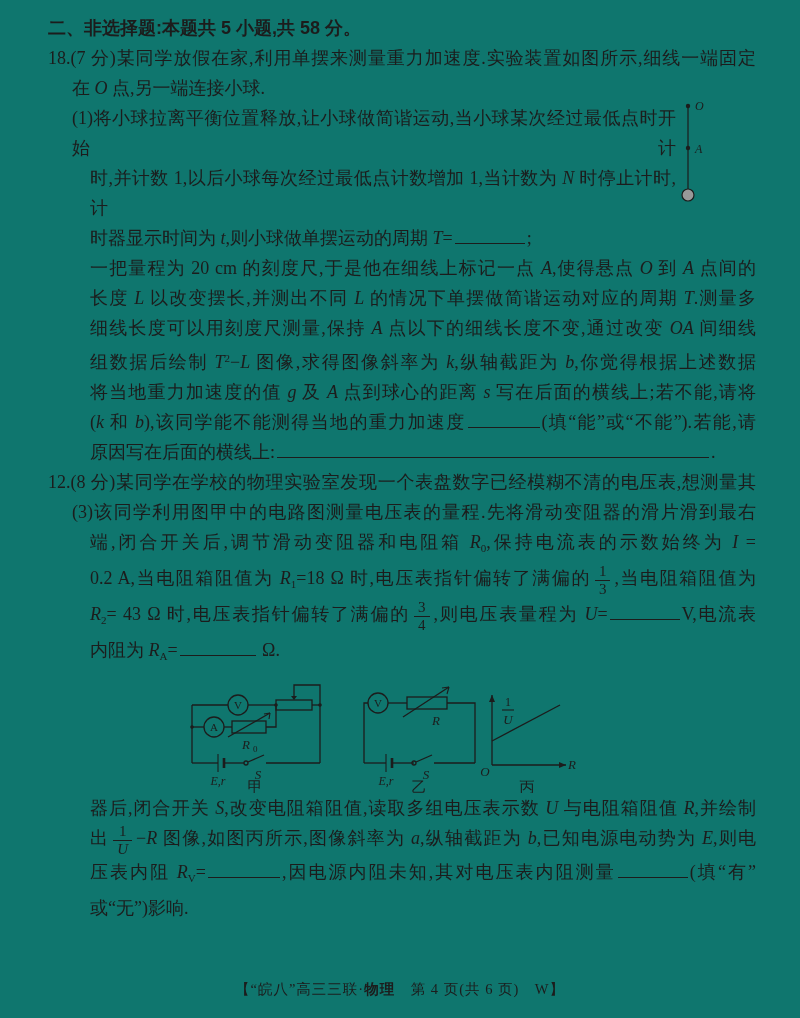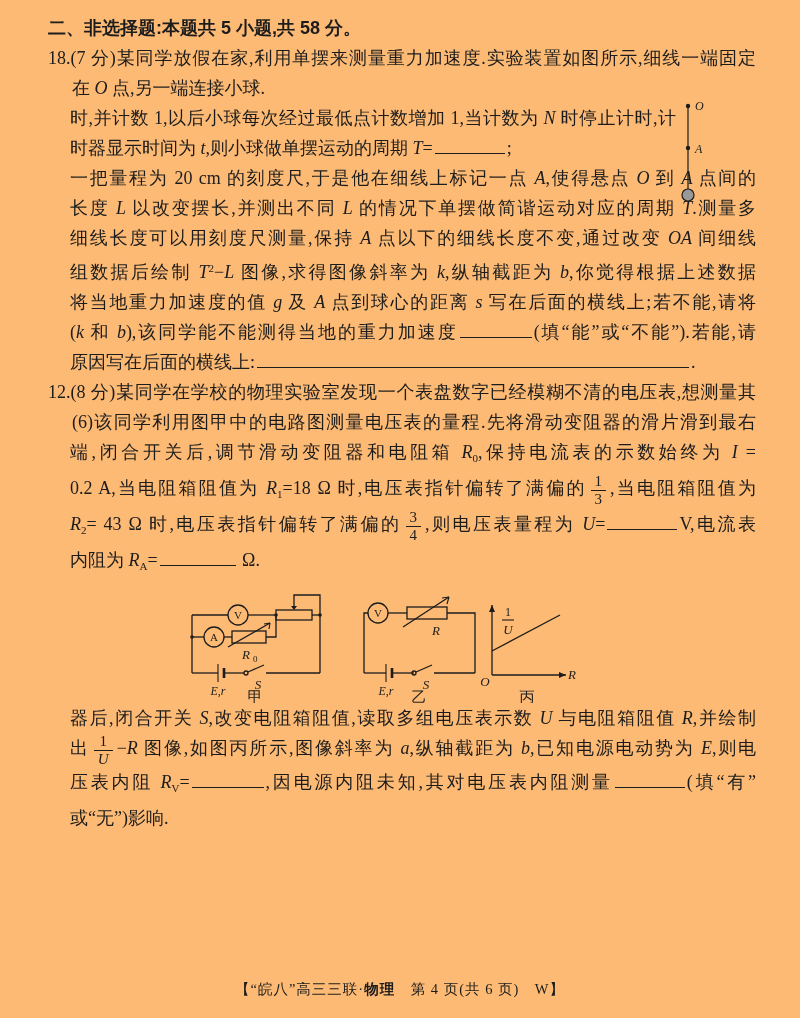--- a/index.html
+++ b/index.html
@@ -1,34 +1,34 @@
 <!DOCTYPE html>
 <html><head>
 <meta charset="utf-8">
 <style>
   html,body{margin:0;padding:0;background:#ffffff;}
   .page{
     position:relative;
     width:800px;height:1018px;
-    background:#fdba74;
+    background:#0f766e;
     font-family:"Liberation Serif","DejaVu Serif",serif;
     color:#1c1c1c;
     overflow:hidden;
   }
   .ln{
     font-size:18px;
     line-height:30px;
     text-align:justify;
     text-align-last:justify;
     margin-right:44px;
     white-space:normal;
   }
   .m0{margin-left:48px;}
   .m1{margin-left:72px;}
-  .m2{margin-left:70px;}
+  .m2{margin-left:90px;}
   .figpad{margin-right:124px;}
   .last{text-align-last:left;}
   .hei{font-weight:bold;font-family:"Liberation Sans","DejaVu Sans",sans-serif;}
   .top{margin-top:13px;}
   .b{font-weight:bold;}
   .v{font-family:"Liberation Serif","DejaVu Serif",serif;font-style:italic;}
   .v sub,.v sup{font-style:normal;font-size:11px;}
   .v sub{vertical-align:-4px;}
   .v sup{vertical-align:6px;}
   .frac{
@@ -58,34 +58,35 @@
 </head>
 <body>
 
 <div class="page">
 
   <div class="ln m0 hei last top">二、非选择题:本题共 5 小题,共 58 分。</div>
 
   <div class="ln m0">18.(7 分)某同学放假在家,利用单摆来测量重力加速度.实验装置如图所示,细线一端固定</div>
   <div class="ln m0 m1 last">在 <span class="v">O</span> 点,另一端连接小球.</div>
 
+  <div class="ln m1 figpad">(1)将小球拉离平衡位置释放,让小球做简谐运动,当小球某次经过最低点时开始计</div>
   <div class="ln m2 figpad">时,并计数 1,以后小球每次经过最低点计数增加 1,当计数为 <span class="v">N</span> 时停止计时,计</div>
   <div class="ln m2 figpad last">时器显示时间为 <span class="v">t</span>,则小球做单摆运动的周期 <span class="v">T</span>=<span class="blank" style="width: 70px;"></span>;</div>
 
   <div class="ln m2">一把量程为 20 cm 的刻度尺,于是他在细线上标记一点 <span class="v">A</span>,使得悬点 <span class="v">O</span> 到 <span class="v">A</span> 点间的</div>
   <div class="ln m2">长度 <span class="v">L</span> 以改变摆长,并测出不同 <span class="v">L</span> 的情况下单摆做简谐运动对应的周期 <span class="v">T</span>.测量多</div>
   <div class="ln m2">细线长度可以用刻度尺测量,保持 <span class="v">A</span> 点以下的细线长度不变,通过改变 <span class="v">OA</span> 间细线</div>
   <div class="ln m2">组数据后绘制 <span class="v">T<sup>2</sup></span>−<span class="v">L</span> 图像,求得图像斜率为 <span class="v">k</span>,纵轴截距为 <span class="v">b</span>,你觉得根据上述数据</div>
   <div class="ln m2">将当地重力加速度的值 <span class="v">g</span> 及 <span class="v">A</span> 点到球心的距离 <span class="v">s</span> 写在后面的横线上;若不能,请将</div>
   <div class="ln m2">(<span class="v">k</span> 和 <span class="v">b</span>),该同学能不能测得当地的重力加速度<span class="blank" style="width: 72px;"></span>(填“能”或“不能”).若能,请</div>
   <div class="ln m2 last">原因写在后面的横线上:<span class="blank" style="width: 432px;"></span>.</div>
 
   <div class="ln m0">12.(8 分)某同学在学校的物理实验室发现一个表盘数字已经模糊不清的电压表,想测量其</div>
 
-  <div class="ln m1">(6)该同学利用图甲中的电路图测量电压表的量程.先将滑动变阻器的滑片滑到最右</div>
+  <div class="ln m1">(3)该同学利用图甲中的电路图测量电压表的量程.先将滑动变阻器的滑片滑到最右</div>
   <div class="ln m2">端,闭合开关后,调节滑动变阻器和电阻箱 <span class="v">R<sub>0</sub></span>,保持电流表的示数始终为 <span class="v">I</span> =</div>
   <div class="ln m2">0.2 A,当电阻箱阻值为 <span class="v">R<sub>1</sub></span>=18 Ω 时,电压表指针偏转了满偏的<span class="frac">
         <span class="fn">1</span>
         <span class="fd">3</span>
       </span>,当电阻箱阻值为</div>
   <div class="ln m2"><span class="v">R<sub>2</sub></span>= 43 Ω 时,电压表指针偏转了满偏的<span class="frac">
         <span class="fn">3</span>
         <span class="fd">4</span>
       </span>,则电压表量程为 <span class="v">U</span>=<span class="blank" style="width: 70px;"></span>V,电流表</div>
   <div class="ln m2 last">内阻为 <span class="v">R<sub>A</sub></span>=<span class="blank" style="width: 76px;"></span> Ω.</div>

